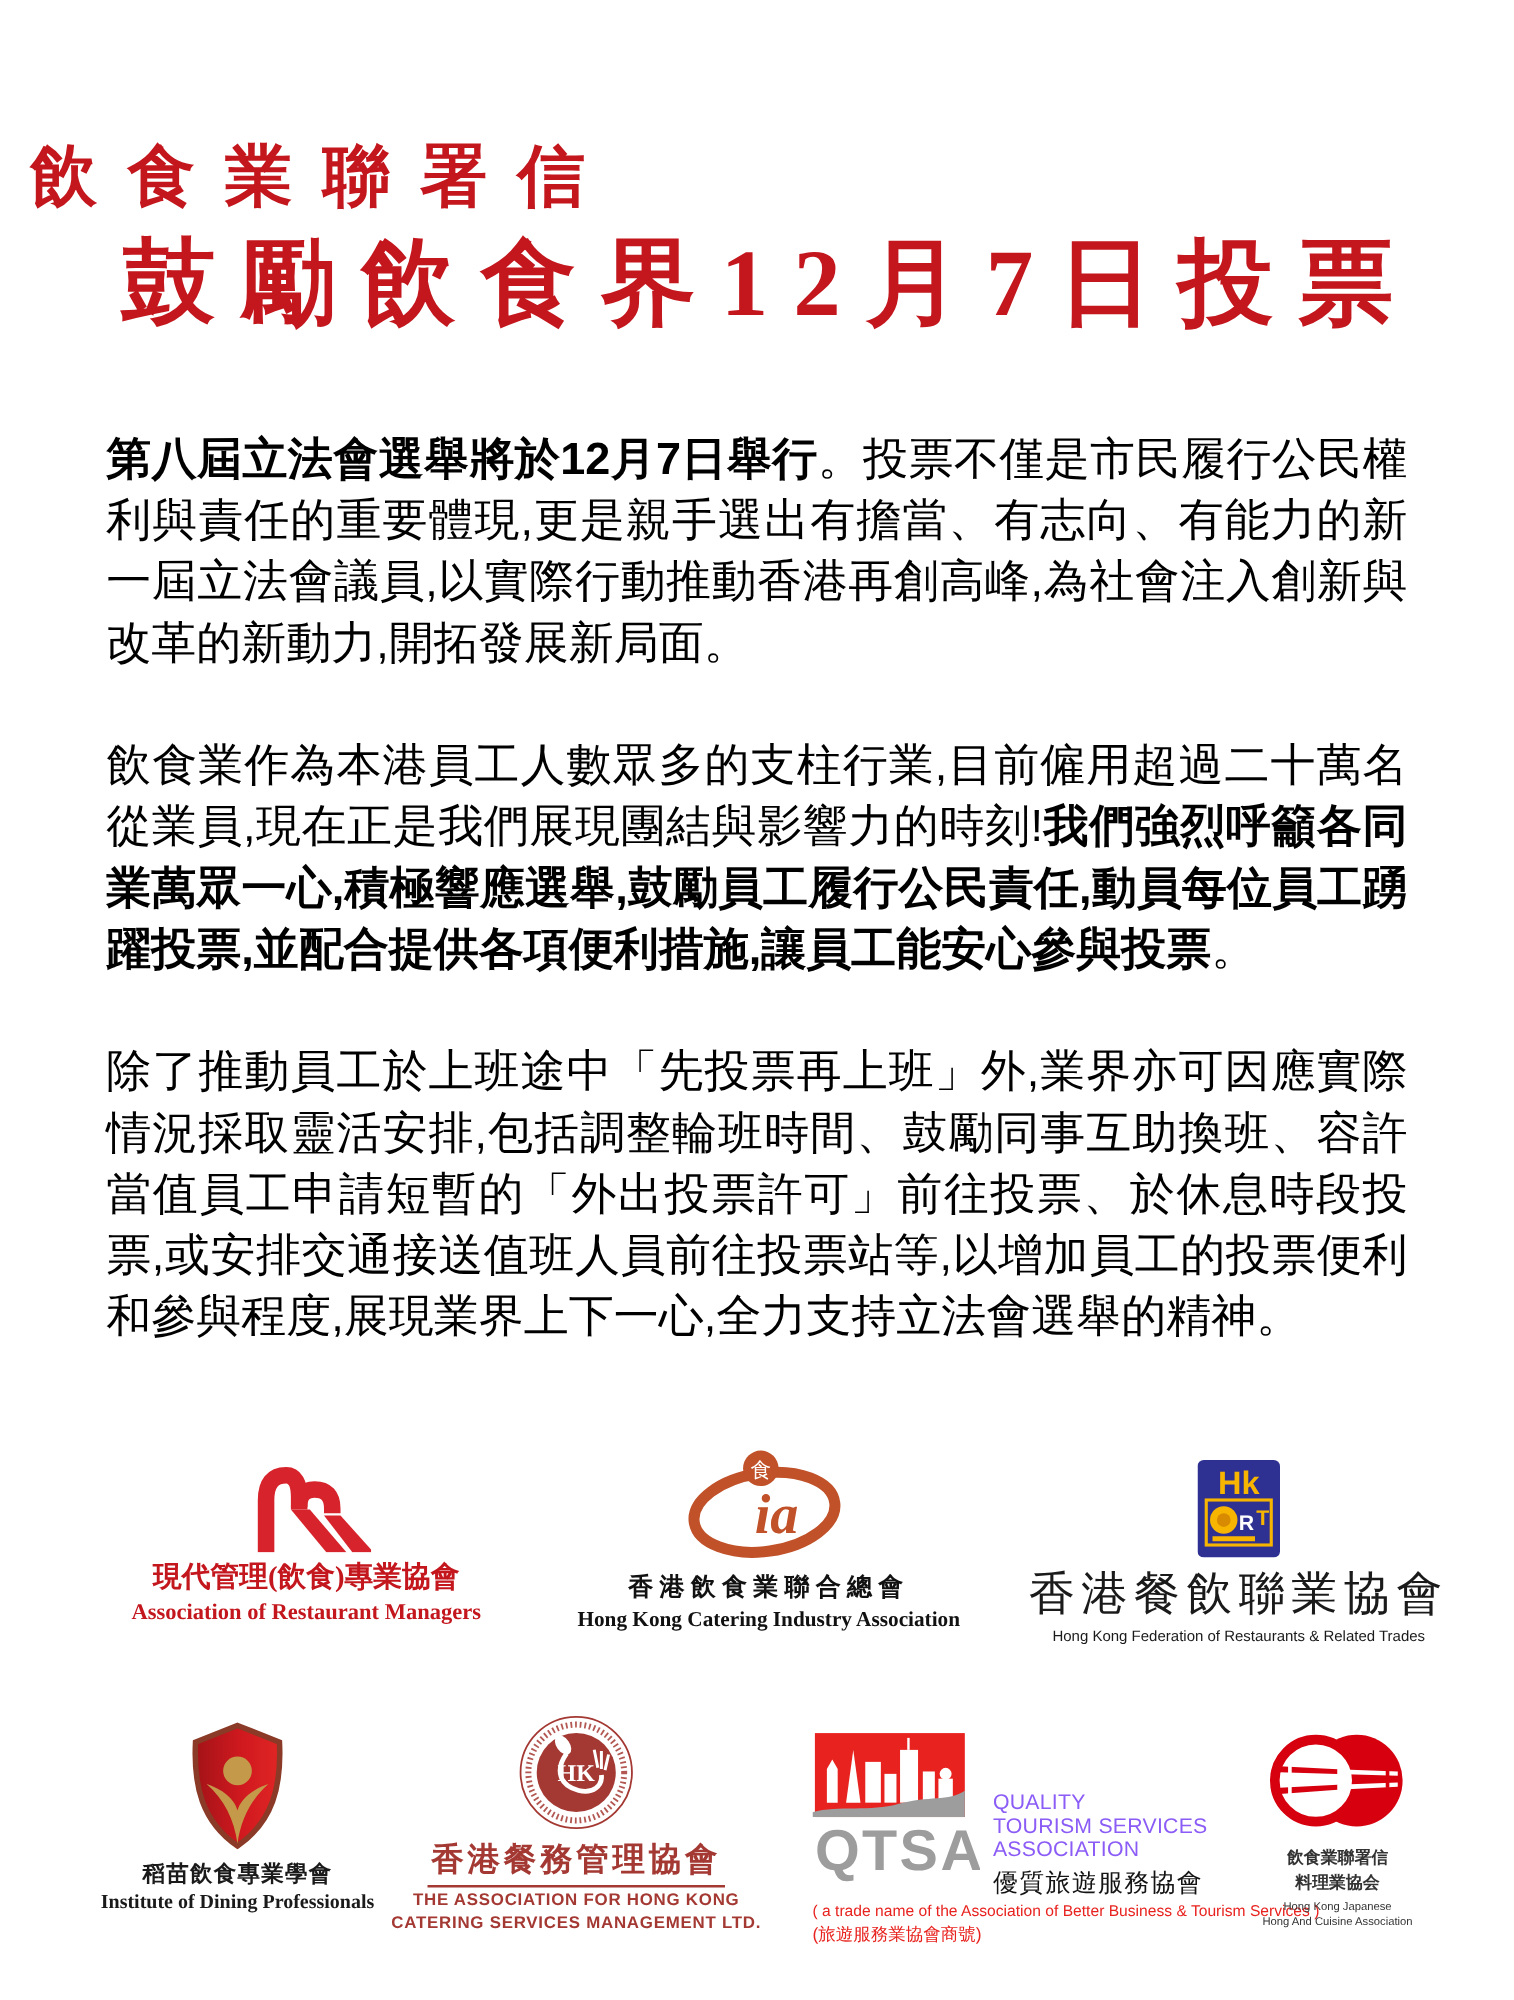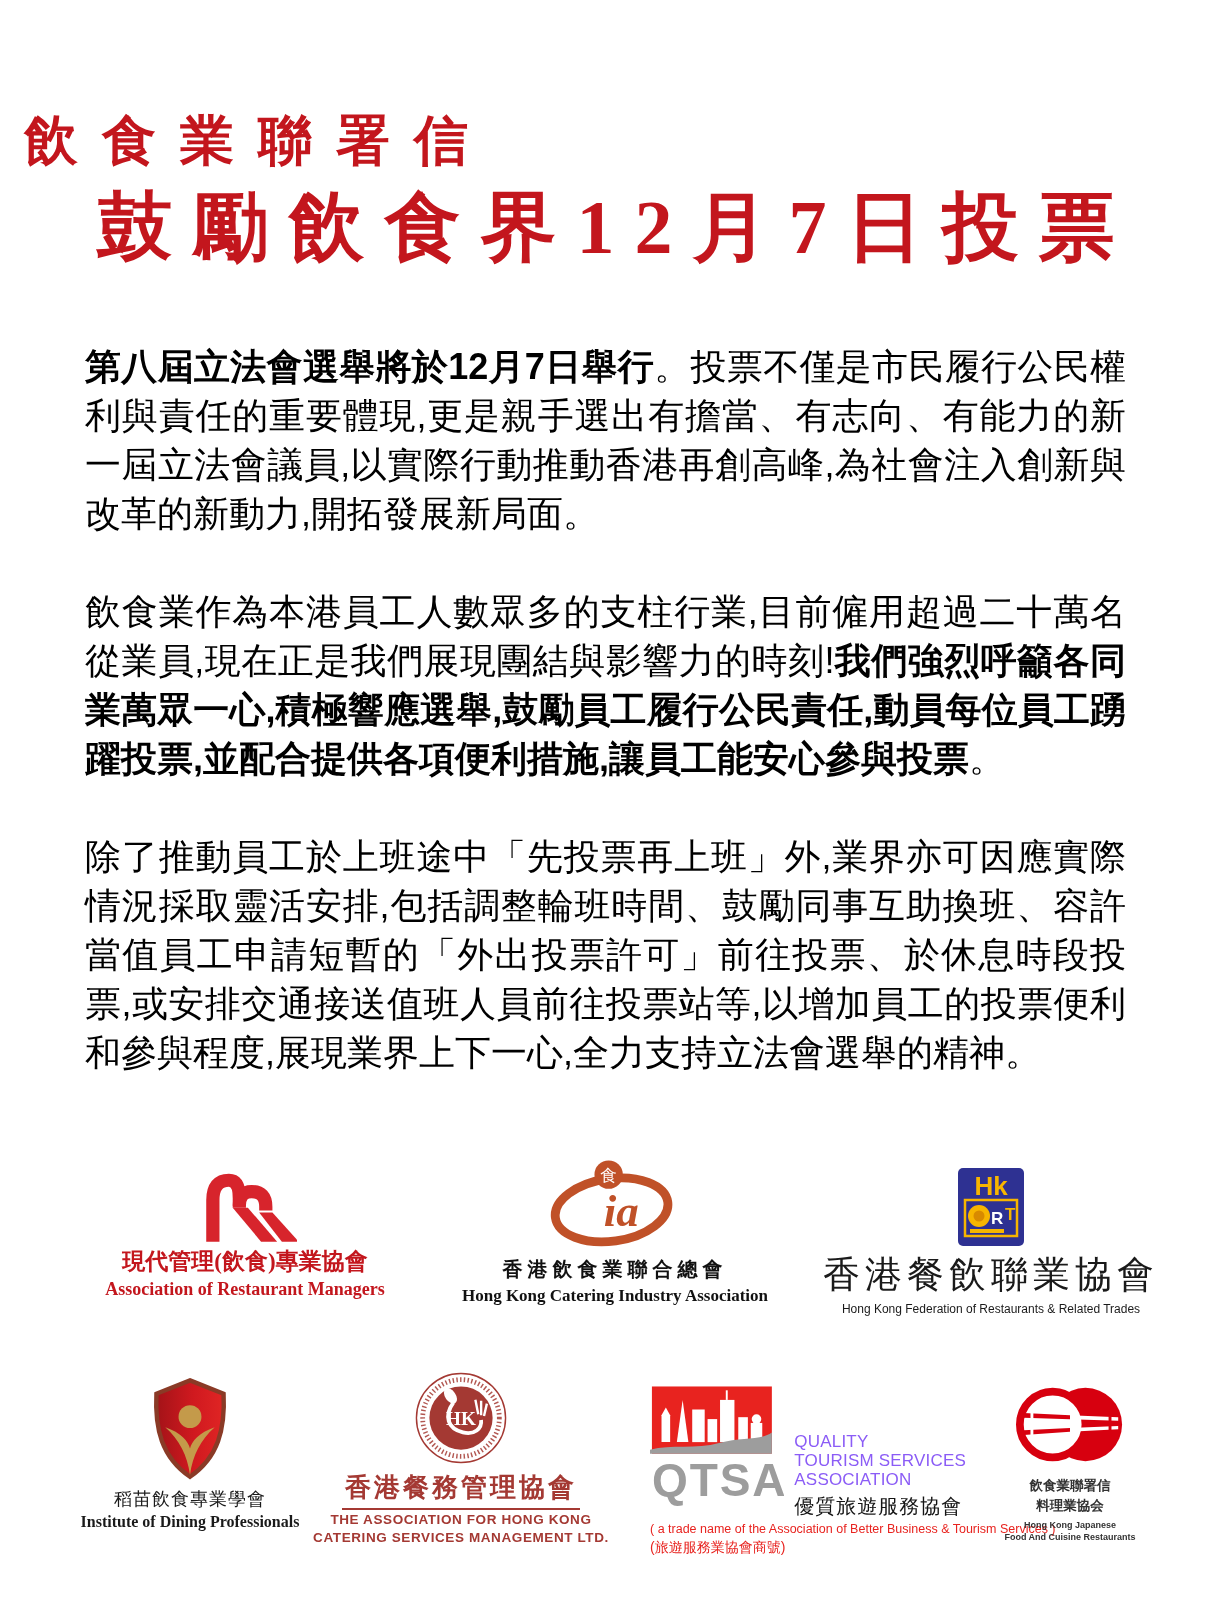--- a/index.html
+++ b/index.html
@@ -36,39 +36,39 @@
 
   .logo-cia { left:455px; top:1158px; width:320px; }
   .cia-zh { margin-top:8px; font-family:"Liberation Serif", serif; font-weight:bold; font-size:20px; letter-spacing:5px; color:#111; white-space:nowrap; }
   .cia-en { margin-top:3px; font-family:"Liberation Serif", serif; font-weight:bold; font-size:17px; color:#111; white-space:nowrap; }
 
   .logo-hkfort { left:835px; top:1168px; width:312px; }
   .hkfort-zh { margin-top:4px; font-size:37px; font-weight:400; letter-spacing:5px; color:#1a1a1a; white-space:nowrap; }
   .hkfort-en { margin-top:2px; font-size:12px; color:#1a1a1a; white-space:nowrap; }
 
   .logo-idp { left:88px; top:1376px; width:204px; }
-  .idp-zh { margin-top:5px; font-family:"Liberation Serif", serif; font-weight:400; font-size:18px; letter-spacing:1px; color:#1a1a1a; white-space:nowrap;text-align:right; }
+  .idp-zh { margin-top:5px; font-family:"Liberation Serif", serif; font-weight:700; font-size:18px; letter-spacing:1px; color:#1a1a1a; white-space:nowrap;text-align:right; }
   .idp-en { margin-top:2px; font-family:"Liberation Serif", serif; font-weight:bold; font-size:16px; color:#1a1a1a; white-space:nowrap; }
 
   .logo-ahkcsm { left:333px; top:1372px; width:256px; }
   .ahkcsm-zh { margin-top:6px; font-weight:bold; font-size:26px; letter-spacing:3px; color:#a43933; white-space:nowrap; }
   .ahkcsm-rule { width:238px; border-top:2px solid #a43933; margin-top:3px; }
   .ahkcsm-en { margin-top:2px; font-size:13.5px; font-weight:bold; letter-spacing:0.6px; color:#a43933; line-height:1.2; white-space:nowrap; }
 
   .logo-qtsa { left:650px; top:1384px; width:316px; display:block; text-align:left; }
   .qtsa-row { display:flex; }
   .qtsa-right { margin-left:10px; padding-top:48px; }
   .qtsa-en { font-size:17px; color:#8b5cf6; line-height:1.13; letter-spacing:0.2px; white-space:nowrap; }
   .qtsa-zh { font-size:20px; color:#141414; margin-top:3px; letter-spacing:1px; white-space:nowrap; }
   .qtsa-note-en { font-size:12.5px; color:#e8231f; margin-top:2px; white-space:nowrap; }
   .qtsa-note-zh { font-size:14px; color:#e8231f; margin-top:3px; white-space:nowrap; }
 
   .logo-hkjfca { left:1000px; top:1384px; width:140px; }
   .jfca-zh { margin-top:11px; font-size:13.5px; font-weight:bold; color:#333; line-height:1.5; white-space:nowrap; }
-  .jfca-en { margin-top:2px; font-size:9px; font-weight:bold; color:#333; line-height:1.4; white-space:nowrap; }
+  .jfca-en { margin-top:2px; font-size:9px; font-weight:normal; color:#333; line-height:1.4; white-space:nowrap; }
 </style>
 </head>
 <body>
 
 <div class="page">
 
   <div class="title1">飲食業聯署信</div>
   <div class="title2">鼓勵飲食界12月7日投票</div>
 
   <div class="body-text">
@@ -198,17 +198,17 @@
         <rect x="96" y="33.5" width="3" height="5.5"></rect>
         <rect x="96" y="42.5" width="3" height="5.5"></rect>
       </g>
     </svg>
     <div class="jfca-zh">
       <div>飲食業聯署信</div>
       <div>料理業協会</div>
     </div>
     <div class="jfca-en">
       <div>Hong Kong Japanese</div>
-      <div>Food And Cuisine Restaurants</div>
+      <div>Hong And Cuisine Association</div>
     </div>
   </div>
 
 </div>
 
 </body></html>

